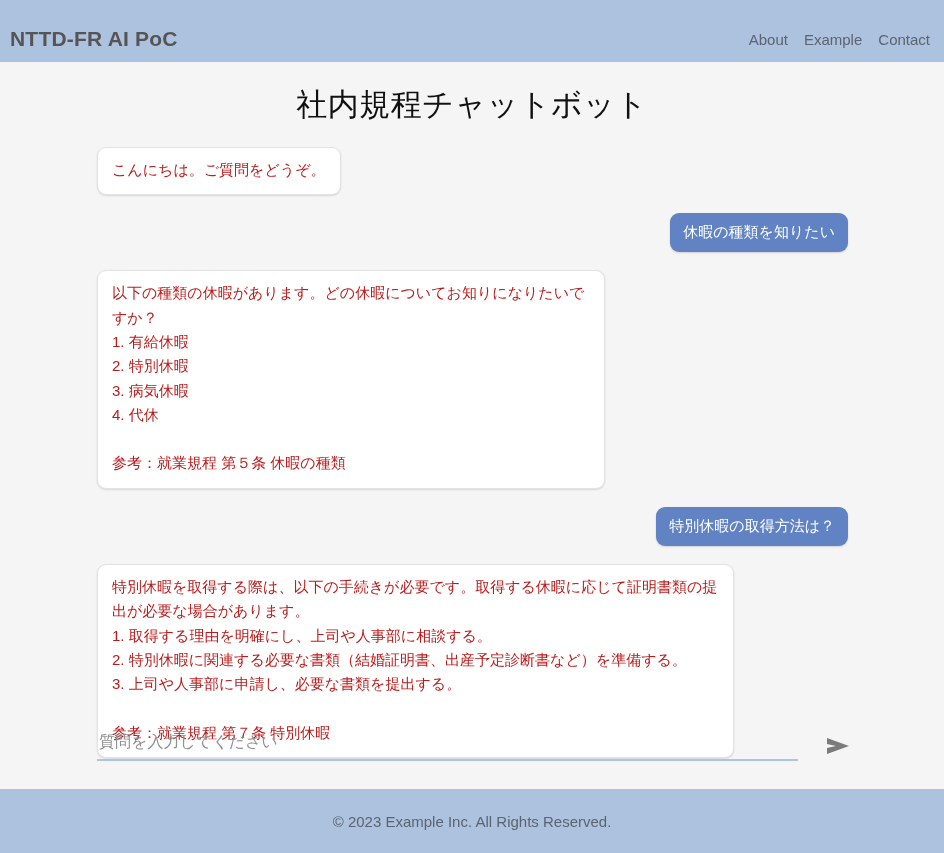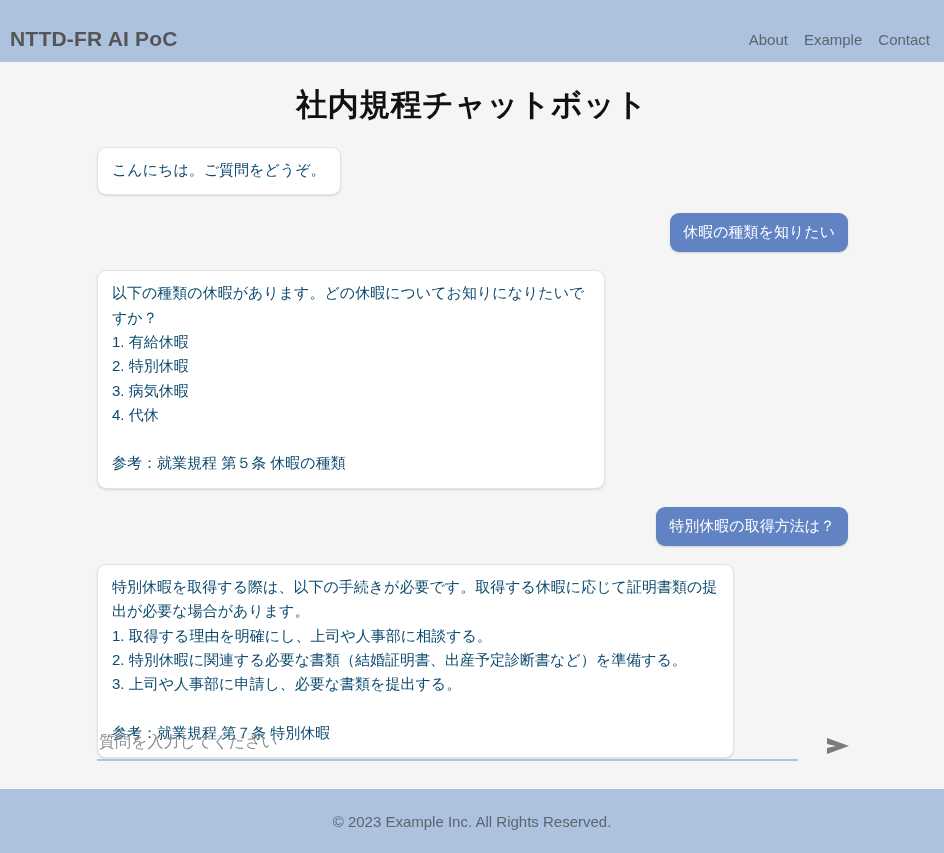--- a/index.html
+++ b/index.html
@@ -56,21 +56,21 @@
     flex: 1 1 auto;
     position: relative;
     background: #f5f5f5;
     display: flex;
     flex-direction: column;
     overflow: hidden;
   }
   .page-title {
     text-align: center;
     font-size: 31px;
-    font-weight: bold;
+    font-weight: normal;
     color: #111111;
     margin: 24px 0 0 0;
     line-height: 1.25;
     letter-spacing: 0.5px;
   }
 
   .chat-area {
     margin: 22px 0 0 0;
     padding: 0 96px 0 97px;
     flex: 1 1 auto;
@@ -82,21 +82,21 @@
   .msg-row.user { justify-content: flex-end; }
 
   .bubble {
     font-size: 15px;
     line-height: 1.62;
     white-space: pre-wrap;
     word-break: break-word;
   }
   .bubble.bot {
     background: #ffffff;
-    color: #0c4a6e;
+    color: #b91c1c;
     border: 1px solid #e2e2e2;
     border-radius: 9px;
     padding: 10px 14px 12px 14px;
     box-shadow: 0 1px 2px rgba(0,0,0,0.12);
   }
   .bubble.user {
     background: #6183c4;
     color: #ffffff;
     border-radius: 9px;
     padding: 7px 13px 8px 13px;

